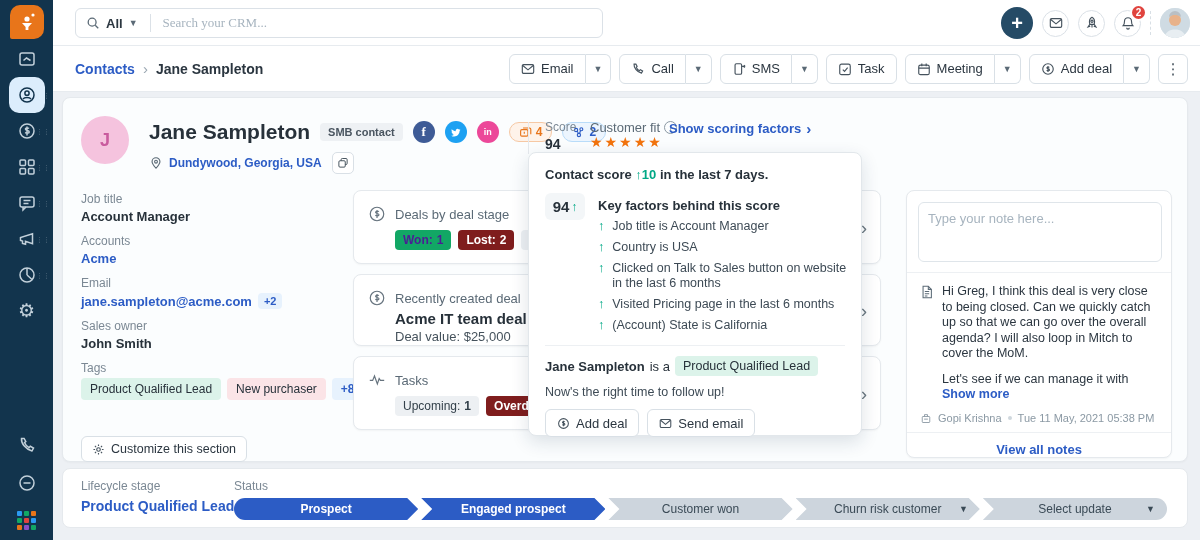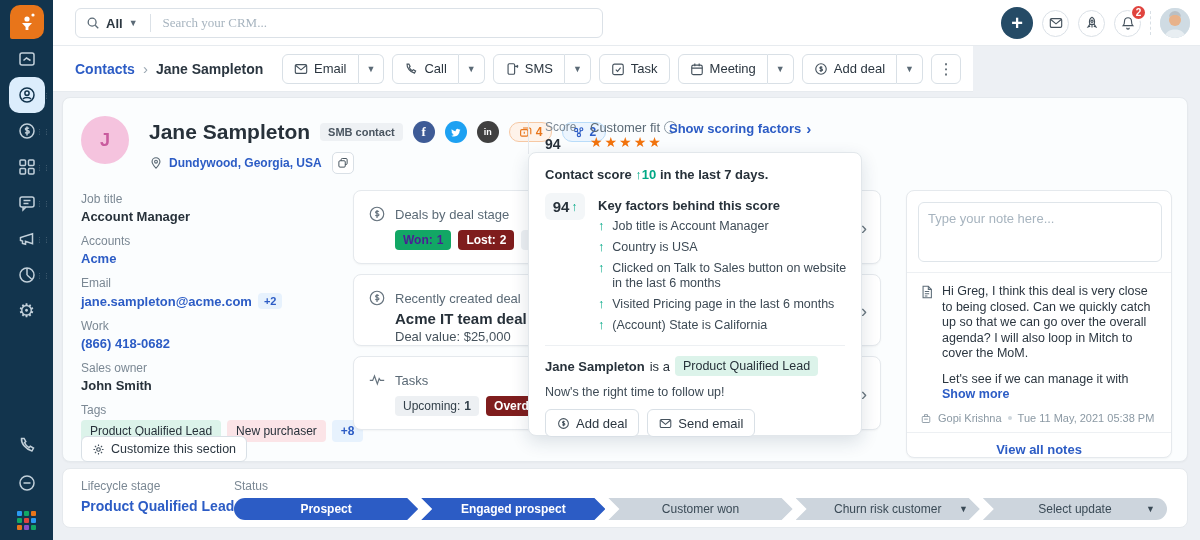--- a/index.html
+++ b/index.html
@@ -32,21 +32,21 @@
   .search-box input::placeholder{color:#a7b4bf;}
   .top-actions{position:absolute;right:10px;top:7px;display:flex;align-items:center;gap:9px;}
   .plus-btn{width:32px;height:32px;border-radius:50%;background:#254b66;color:#fff;display:flex;align-items:center;justify-content:center;font-size:20px;font-weight:bold;cursor:pointer;line-height:1;}
   .icon-btn{position:relative;width:27px;height:27px;border-radius:50%;border:1px solid #dbe1e7;background:#fff;display:flex;align-items:center;justify-content:center;cursor:pointer;}
   .icon-btn svg{stroke:#45525d;fill:none;stroke-width:1.3;}
   .notif-badge{position:absolute;top:-7px;right:-7px;min-width:17px;height:17px;border-radius:9px;background:#e0443e;border:2px solid #fff;color:#fff;font-size:10px;font-weight:bold;display:flex;align-items:center;justify-content:center;padding:0 3px;}
   .dot-sep{width:1px;height:24px;border-left:1px dashed #d8dfe5;}
   .avatar-photo{width:30px;height:30px;border-radius:50%;overflow:hidden;cursor:pointer;background:#dfe7ec;}
 
   
-  #subbar{position:absolute;left:53px;top:46px;width:920px;height:46px;background:#fff;border-bottom:1px solid #e7ebef;display:flex;align-items:center;}
+  #subbar{position:absolute;left:53px;top:46px;width:1147px;height:46px;background:#fff;border-bottom:1px solid #e7ebef;display:flex;align-items:center;}
   .breadcrumb{display:flex;align-items:center;gap:8px;margin-left:22px;font-size:14px;font-weight:bold;}
   .crumb-link{color:#2c5cc5;cursor:pointer;}
   .crumb-chev{color:#9aa7b2;font-size:15px;font-weight:normal;}
   .crumb-cur{color:#2b3640;}
   .actions{margin-left:auto;margin-right:12px;display:flex;align-items:center;gap:8px;}
   .btn-group{display:flex;}
   .abtn{height:30px;background:#fff;border:1px solid #d9e0e6;display:inline-flex;align-items:center;gap:6px;padding:0 11px;font-size:13px;color:#2b3640;cursor:pointer;}
   .abtn svg{stroke:#45525d;fill:none;stroke-width:1.3;}
   .abtn.main{border-radius:6px 0 0 6px;}
   .abtn.caret{border-radius:0 6px 6px 0;border-left:none;padding:0 8px;font-size:9px;color:#5b6a76;}
@@ -55,21 +55,21 @@
 
   
   #panel{position:absolute;left:62px;top:97px;width:1126px;height:365px;background:#fbfdfe;border:1px solid #e5e9ed;border-radius:8px;box-shadow:0 1px 2px rgba(0,0,0,.03);}
   .avatar-big{position:absolute;left:18px;top:18px;width:48px;height:48px;border-radius:50%;background:#f5c3de;color:#c95b9e;font-size:18px;font-weight:bold;display:flex;align-items:center;justify-content:center;}
   .head-row{position:absolute;left:86px;top:22px;display:flex;align-items:center;gap:10px;}
   .contact-name{font-size:21px;font-weight:bold;color:#27313a;}
   .type-pill{background:#eef1f4;border-radius:4px;padding:3px 8px;font-size:11px;color:#4a5archive;color:#4a5560;font-weight:bold;}
   .soc{width:22px;height:22px;border-radius:50%;display:flex;align-items:center;justify-content:center;cursor:pointer;}
   .soc.fb{background:#3e5b96;color:#fff;font-family:"Liberation Serif",serif;font-weight:bold;font-size:13px;}
   .soc.tw{background:#1da1f2;}
-  .soc.li{background:#404040;color:#fff;font-size:9px;font-weight:bold;}
+  .soc.li{background:#ec4899;color:#fff;font-size:9px;font-weight:bold;}
   .mini-pill{display:flex;align-items:center;gap:4px;border-radius:11px;padding:2px 9px;font-size:12px;font-weight:bold;cursor:pointer;}
   .mini-pill.orange{border:1px solid #f6c8a4;background:#fef3ea;color:#e8751a;}
   .mini-pill.blue{border:1px solid #b9dcf9;background:#ecf5fe;color:#2c5cc5;}
   .mini-pill svg{stroke-width:1.4;fill:none;}
   .loc-row{position:absolute;left:86px;top:54px;display:flex;align-items:center;gap:6px;}
   .loc-row svg{stroke:#5b6a76;fill:none;stroke-width:1.3;}
   .loc-text{font-size:12px;font-weight:bold;color:#2c5cc5;cursor:pointer;}
   .copy-btn{width:22px;height:22px;border:1px solid #d9e0e6;border-radius:5px;background:#fff;display:flex;align-items:center;justify-content:center;cursor:pointer;margin-left:4px;}
   .copy-btn svg{stroke:#45525d;fill:none;stroke-width:1.3;}
 
@@ -449,26 +449,20 @@
         <div class="fvalue link">
             <span class="v">Acme</span>
           </div>
       </div>
       <div class="field">
         <div class="flabel">Email</div>
         <div class="fvalue link">
           <span class="v">jane.sampleton@acme.com</span>
           <span class="xtra">+2</span>
         </div>
-      </div>
-      <div class="field">
-        <div class="flabel">Work</div>
-        <div class="fvalue link">
-            <span class="v">(866) 418-0682</span>
-          </div>
       </div>
       <div class="field">
         <div class="flabel">Sales owner</div>
         <div class="fvalue">
             <span class="v">John Smith</span>
           </div>
       </div>
       <div class="field">
         <div class="flabel">Tags</div>
         <div class="tagrow">

